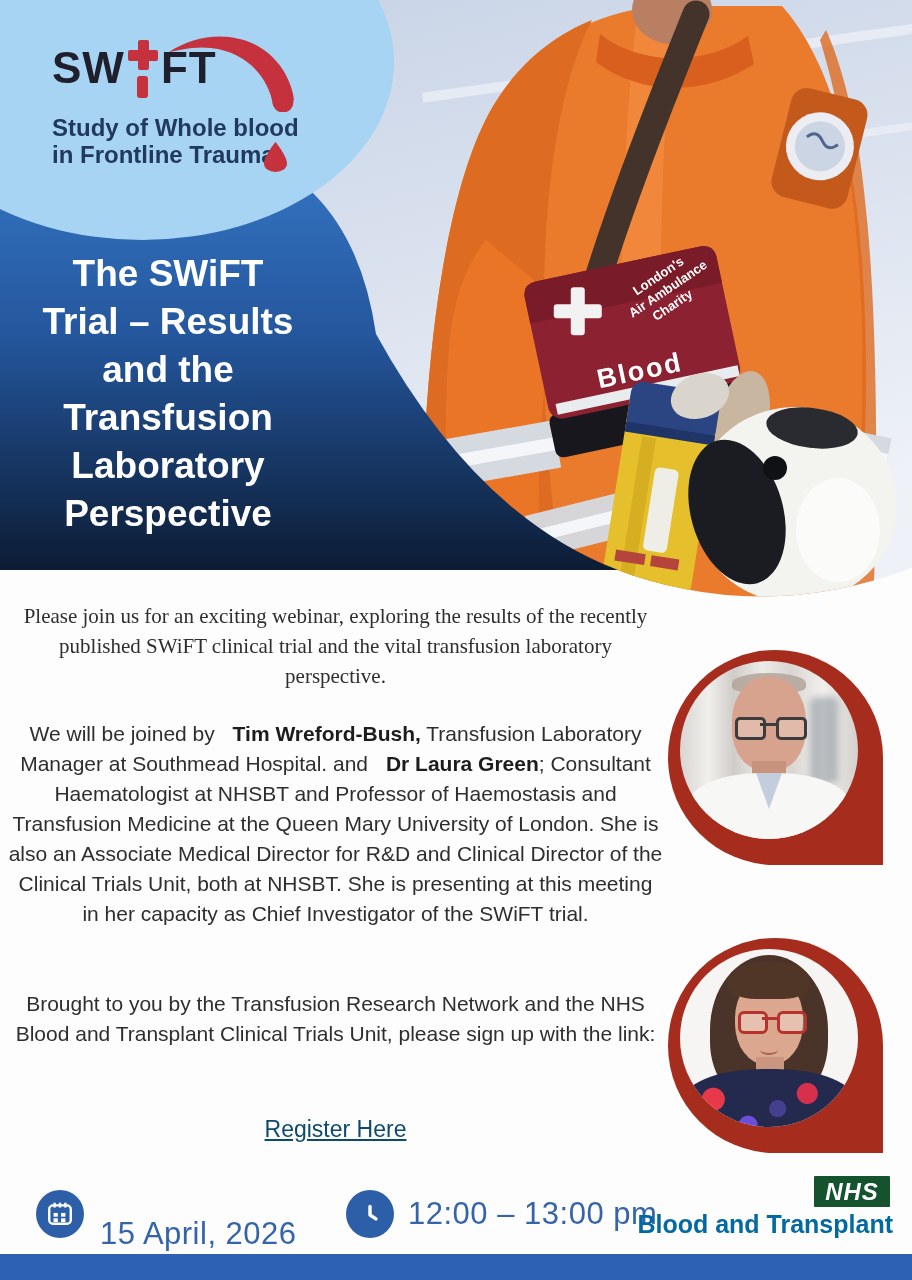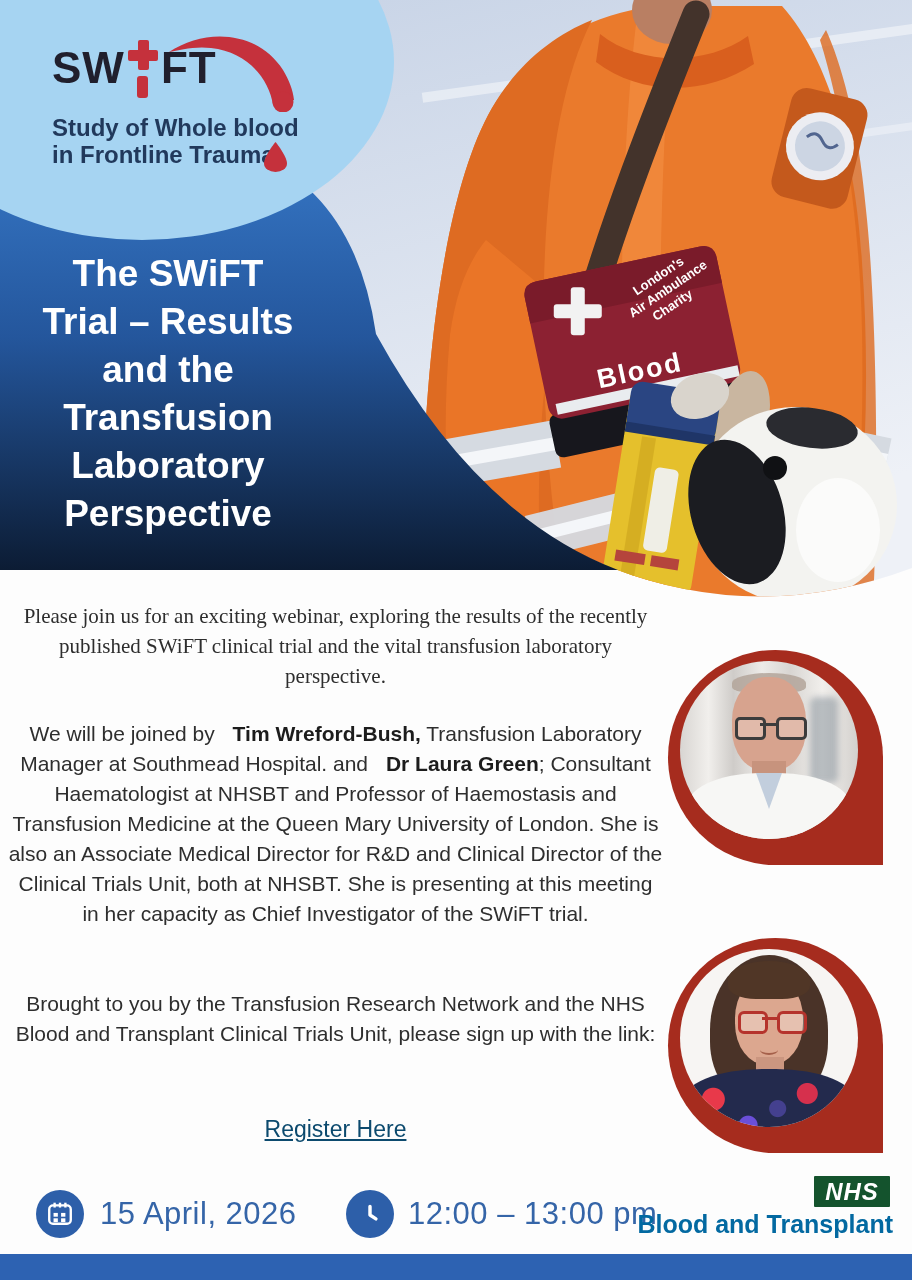--- a/index.html
+++ b/index.html
@@ -69,21 +69,21 @@
       radial-gradient(circle at 72% 34%,#d6304d 0 10px,transparent 11px),
       radial-gradient(circle at 88% 70%,#e8394a 0 12px,transparent 13px),
       radial-gradient(circle at 55% 55%,#44408f 0 8px,transparent 9px),
       radial-gradient(circle at 8% 80%,#d6304d 0 9px,transparent 10px);}
 
   
   .foot-ic{position:absolute;width:48px;height:48px;border-radius:50%;background:#2d5fa9;top:1190px;}
   #cal-ic{left:36px;} #clk-ic{left:346px;}
   .foot-ic svg{position:absolute;left:10px;top:10px;}
   .foot-txt{position:absolute;top:1196px;font-size:31px;color:#3565a8;font-weight:500;letter-spacing:.5px;}
-  #date-txt{left:100px;} #time-txt{left:408px;}
+  #date-txt{left:100px;margin-top:20px;} #time-txt{left:408px;}
   #nhs-box{position:absolute;left:814px;top:1176px;width:76px;height:31px;background:#14532d;
     color:#fff;font-style:italic;font-weight:bold;font-size:24px;text-align:center;line-height:31px;
     letter-spacing:1px;border-radius:1px;}
   #nhs-org{position:absolute;right:19px;top:1210px;font-size:25px;font-weight:bold;color:#0369a1;}
   #bottom-bar{position:absolute;left:0;top:1254px;width:912px;height:26px;background:#2d62b2;}
 </style>
 </head>
 <body>
 
 <svg id="hero-svg" viewBox="0 0 912 625">

